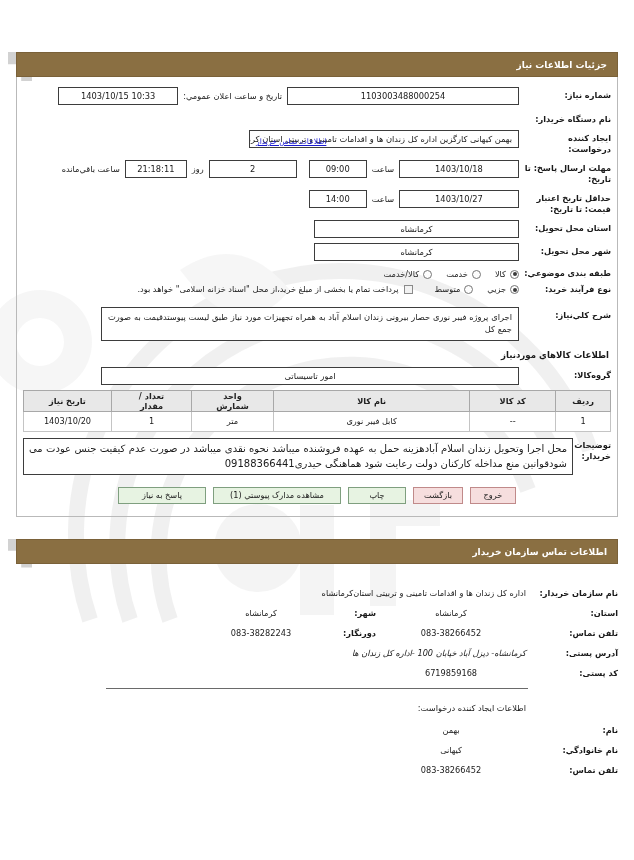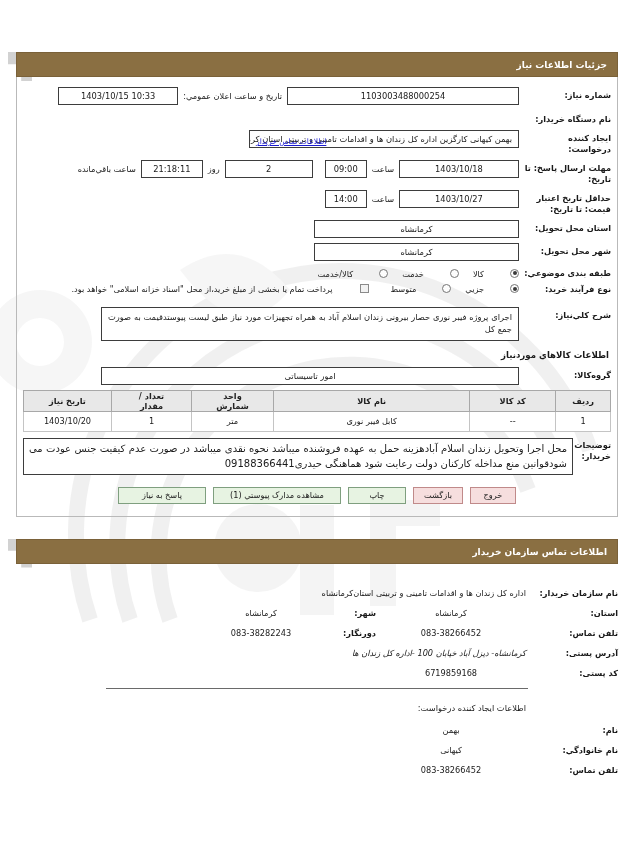--- a/index.html
+++ b/index.html
@@ -88,21 +88,21 @@
     line-height: 17px;
     padding: 0 6px;
     font-size: 8.3px;
     text-align: center;
     overflow: hidden;
     white-space: nowrap;
   }
   .fbox.wide   { width: 205px; }
   .fbox.wider  { width: 232px; }
   .fbox.date   { width: 120px; }
-  .fbox.time   { width: 42px; }
+  .fbox.time   { width: 58px; }
   .fbox.dnum   { width: 88px; }
   .fbox.clock  { width: 62px; }
   .fbox.rta    { text-align: right; }
   .inline-lbl {
     font-size: 8.2px;
     padding: 0 5px;
     line-height: 19px;
     white-space: nowrap;
   }
 
@@ -114,21 +114,21 @@
     color: #1a1ad0;
     font-size: 7.6px;
     text-decoration: underline;
     white-space: nowrap;
     cursor: pointer;
   }
 
   
   .radio-row { display: flex; align-items: center; margin-bottom: 4px; }
   .radio-row .flabel { padding-top: 0; }
-  .ritem { display: flex; align-items: flex-start; margin-left: 14px; white-space: nowrap; gap: 22px; }
+  .ritem { display: flex; align-items: flex-end; margin-left: 14px; white-space: nowrap; }
   .rdot {
     width: 9px; height: 9px;
     border-radius: 50%;
     border: 1px solid #767676;
     background: #fdfdfd;
     display: inline-block;
     margin-left: 4px;
     position: relative;
     flex: none;
   }

